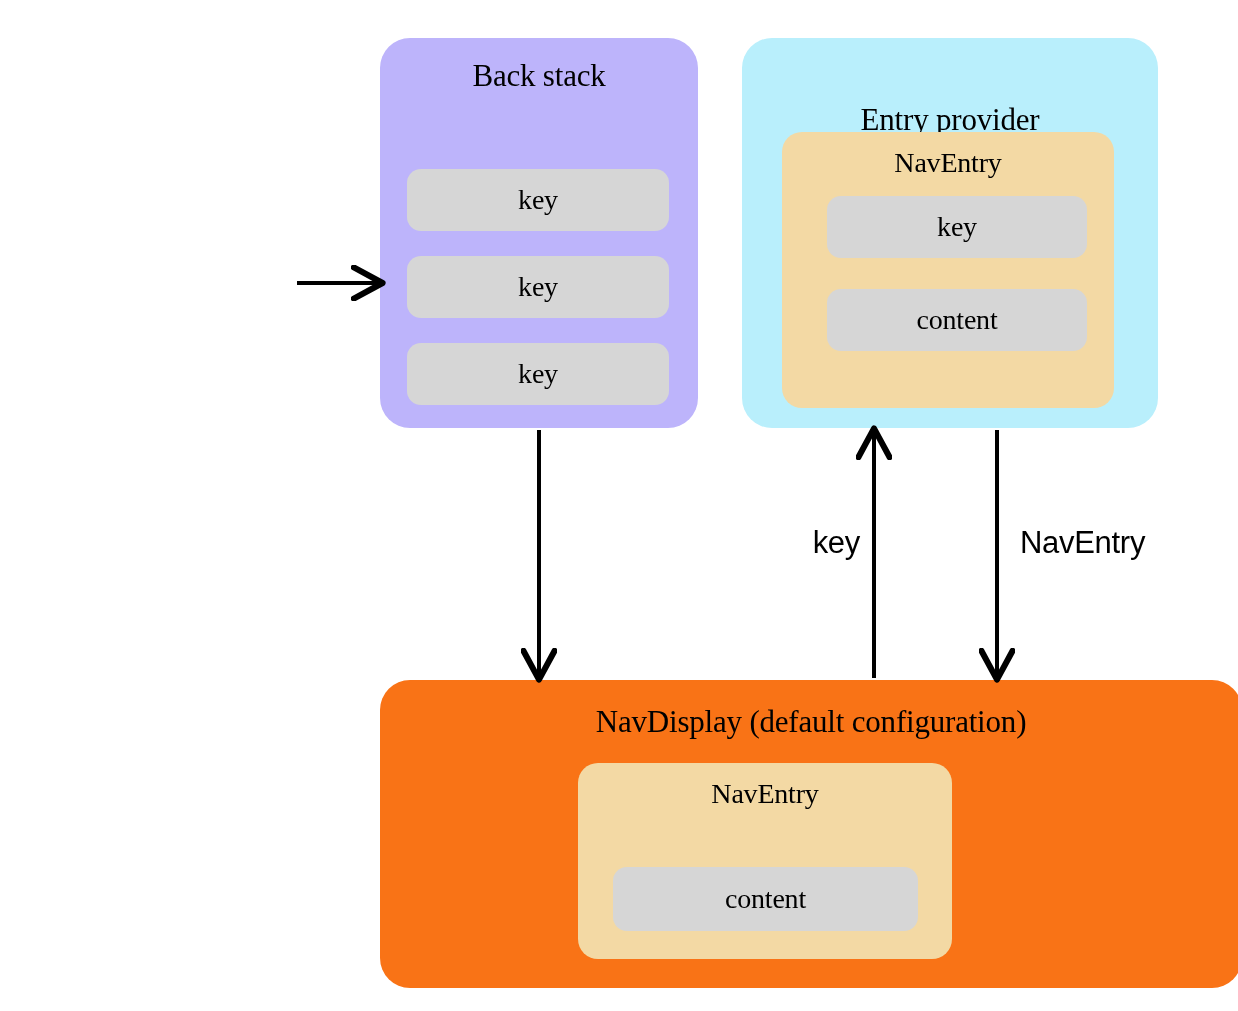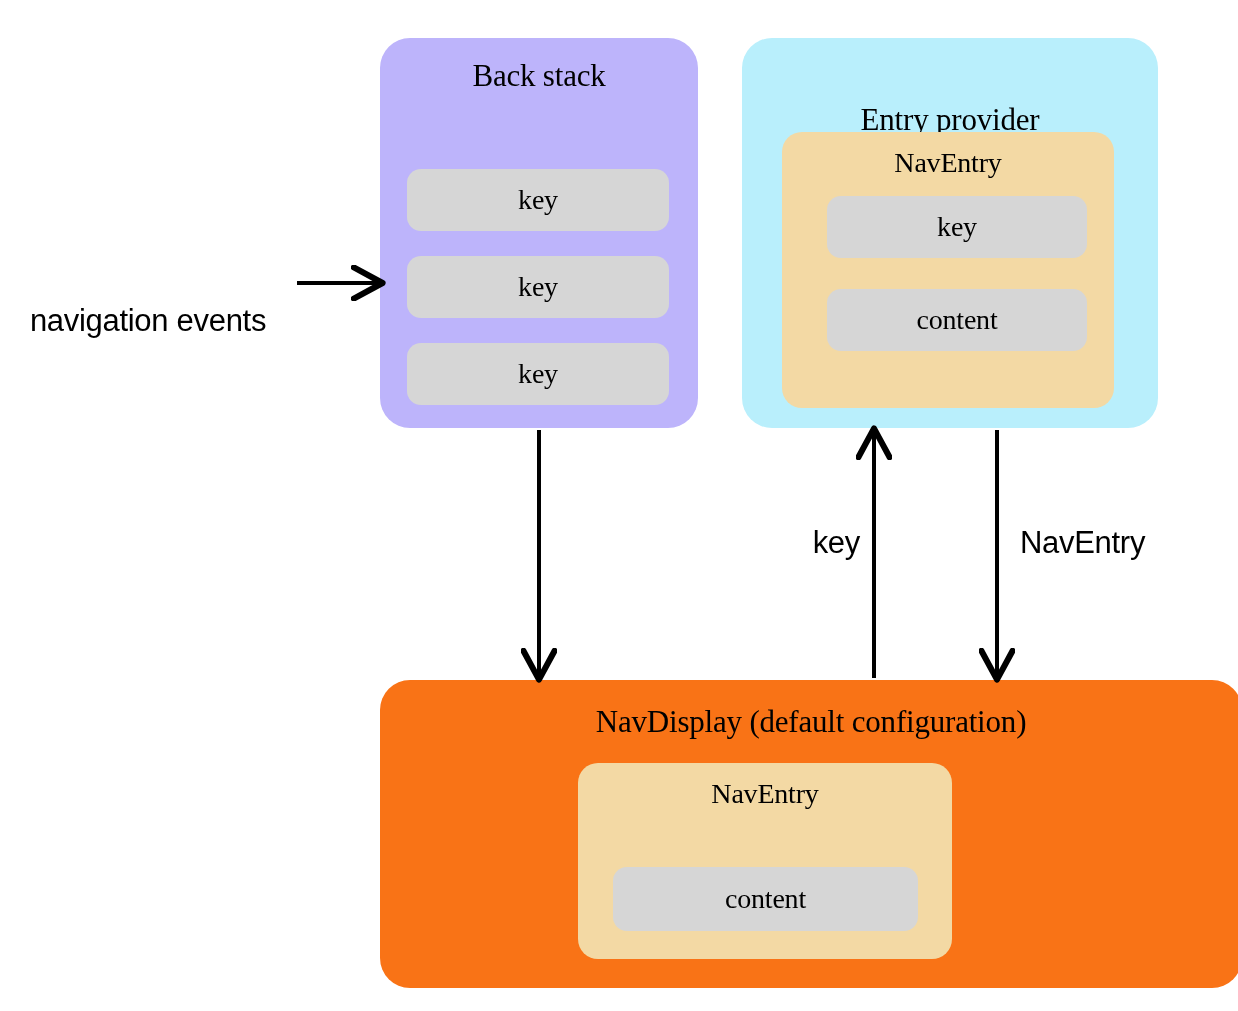--- a/index.html
+++ b/index.html
@@ -186,20 +186,19 @@
     <line x1="297" y1="283" x2="381" y2="283" stroke="#000" stroke-width="4" marker-end="url(#head)"></line>
 
     <line x1="539" y1="430" x2="539" y2="678" stroke="#000" stroke-width="4" marker-end="url(#head)"></line>
 
     <line x1="874" y1="678" x2="874" y2="430" stroke="#000" stroke-width="4" marker-end="url(#head)"></line>
 
     <line x1="997" y1="430" x2="997" y2="678" stroke="#000" stroke-width="4" marker-end="url(#head)"></line>
   </svg>
 
   <div class="free-label" id="nav-events-label">
-    <div>navigation events</div>
   </div>
 
   <div class="free-label" id="key-edge-label">key</div>
 
   <div class="free-label" id="nav-entry-edge-label">NavEntry</div>
 
 </div>
 
 </body></html>

